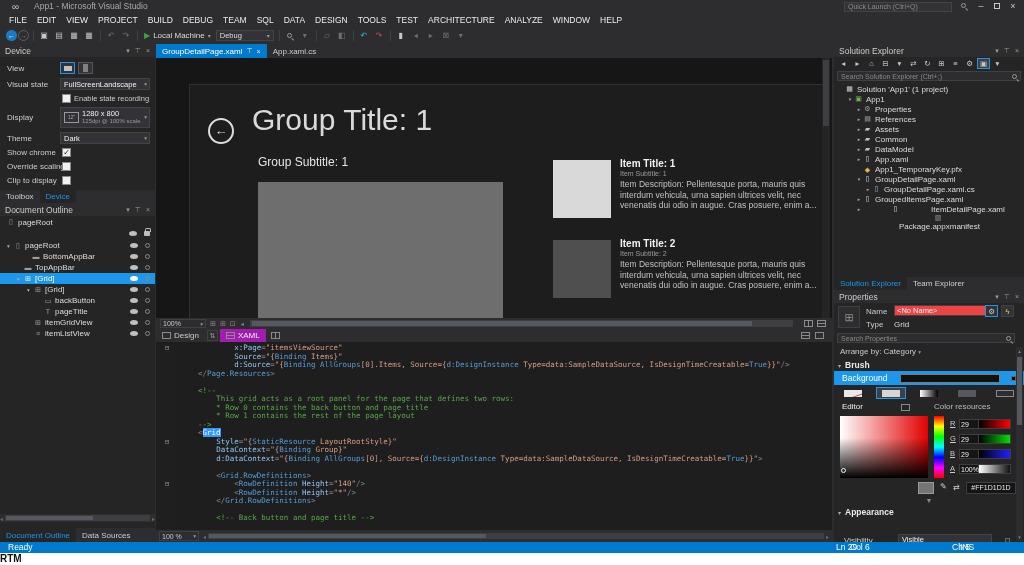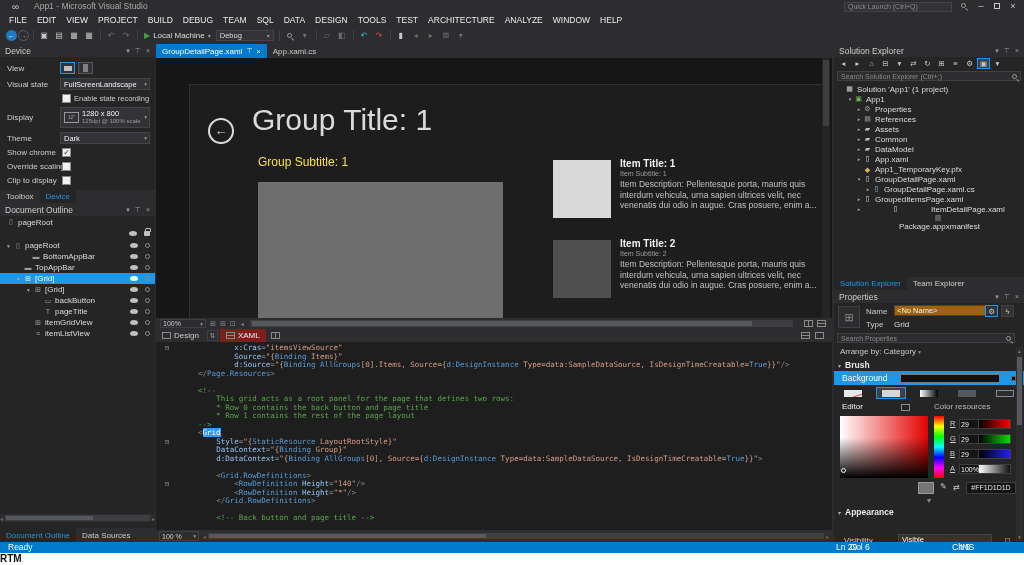--- a/index.html
+++ b/index.html
@@ -77,40 +77,40 @@
   
   #centercol{position:absolute;left:156px;top:0;width:676px;height:498px;background:#1E1E1E;}
   #doctabs{position:absolute;top:0;left:0;width:676px;height:14px;background:#2D2D30;display:flex;}
   .dtab{font-size:8px;color:#CCC;padding:0 6px;display:flex;align-items:center;gap:4px;}
   .dtab.active{background:#007ACC;color:#FFF;}
   .dtpin,.dtclose{font-size:7px;color:#E8F2FA;}
   #designer{position:absolute;top:14px;left:0;width:676px;height:260px;background:#161616;overflow:hidden;}
   #artboard{position:absolute;left:34px;top:27px;width:634px;height:320px;background:#1D1D1D;box-shadow:0 0 0 1px #303030;}
   #backbtn{position:absolute;left:18px;top:33px;width:26px;height:26px;border:2px solid #DCDCDC;border-radius:50%;color:#DCDCDC;font-size:13px;line-height:22px;text-align:center;}
   #dz-title{position:absolute;left:62px;top:18px;font-size:30px;font-weight:normal;color:#DADADA;}
-  #dz-subtitle{position:absolute;left:68px;top:70px;font-size:12px;color:#fde047;}
+  #dz-subtitle{position:absolute;left:68px;top:70px;font-size:12px;color:#e5e5e5;}
   #dz-bigrect{position:absolute;left:68px;top:97px;width:245px;height:210px;background:#6E6E6E;}
   #dzitems{position:absolute;left:363px;top:73px;width:266px;height:220px;}
   .dzitem{position:absolute;left:0;width:266px;height:76px;}
   .dzthumb{position:absolute;left:0;top:2px;width:58px;height:58px;}
   .dztext{position:absolute;left:67px;top:0;width:198px;}
   .dztitle{font-size:10px;font-weight:bold;color:#F2F2F2;}
   .dzsub{font-size:7px;color:#9A9A9A;margin-top:1px;}
   .dzdesc{font-size:8.5px;color:#C2C2C2;line-height:10.5px;margin-top:2px;height:32px;overflow:hidden;}
   #dzvscroll{position:absolute;right:2px;top:0;width:8px;height:260px;background:#252526;}
   #dzvscroll .vthumb{position:absolute;top:2px;left:1px;width:6px;height:66px;background:#3E3E42;}
   #zoombar{position:absolute;top:274px;left:0;width:676px;height:11px;background:#2D2D30;display:flex;align-items:center;}
   .zoomsel{width:46px;height:9px;border:1px solid #3F3F46;margin-left:4px;display:flex;align-items:center;justify-content:space-between;padding:0 2px;font-size:7px;color:#CCC;}
   .zico{margin-left:4px;color:#8A8A8A;font-size:7px;line-height:11px;}
   .zarrow{color:#8A8A8A;font-size:6px;margin-left:5px;}
   .ztrack{flex:1;height:7px;background:#3E3E42;margin:0 6px;position:relative;}
   .zthumb{position:absolute;left:2px;top:1px;width:92%;height:5px;background:#55585C;}
   #viewtabs{position:absolute;top:285px;left:0;width:676px;height:13px;background:#2D2D30;display:flex;align-items:center;}
   .vt{font-size:8px;color:#CCC;padding:0 6px;height:13px;display:flex;align-items:center;gap:3px;}
-  .vt.active{background:#7f1d1d;color:#F1F1F1;}
+  .vt.active{background:#a21caf;color:#F1F1F1;}
   .swapbtn{width:11px;height:11px;border:1px solid #3F3F46;color:#999;font-size:7px;display:flex;align-items:center;justify-content:center;margin:0 2px;}
   .spliticon{width:9px;height:7px;border:1px solid #8A8A8A;position:relative;margin-left:5px;display:inline-block;}
   .spliticon.v::after{content:"";position:absolute;left:3px;top:0;bottom:0;width:1px;background:#8A8A8A;}
   .spliticon.h::after{content:"";position:absolute;top:2px;left:0;right:0;height:1px;background:#8A8A8A;}
   #vt-right{margin-left:auto;margin-right:8px;display:flex;align-items:center;}
   #codewrap{position:absolute;top:298px;left:0;width:676px;height:188px;background:#1E1E1E;overflow:hidden;}
   #gutter{position:absolute;left:0;top:2px;width:20px;height:186px;background:#1F1F1F;}
   .fold{position:absolute;left:9px;width:9px;font-size:7px;color:#8A8A8A;font-family:"DejaVu Sans Mono",monospace;line-height:8.5px;}
   #code{position:absolute;left:24px;top:2px;right:0;font-family:"DejaVu Sans Mono",monospace;}
   .cl{height:8.5px;line-height:8.5px;font-size:7.5px;white-space:pre;}
@@ -129,21 +129,21 @@
   #soltree{position:absolute;top:40px;left:0;width:190px;}
   .srow{height:10px;display:flex;align-items:center;font-size:8px;color:#DCDCDC;}
   .sexp{width:8px;font-size:5px;color:#AAA;text-align:center;flex:none;}
   .sico{width:9px;font-size:7px;text-align:center;margin-right:3px;flex:none;}
   #soltabs{position:absolute;top:233px;left:0;width:190px;height:13px;display:flex;background:#2D2D30;}
   #propwrap{position:absolute;top:246px;left:0;width:190px;height:252px;background:#252526;overflow:hidden;}
   #prophead{position:absolute;top:0;left:0;width:190px;}
   .pbigico{position:absolute;left:4px;top:16px;width:22px;height:22px;background:#2D2D30;border:1px solid #3F3F46;color:#8A8A8A;font-size:11px;text-align:center;line-height:20px;}
   .plabel{position:absolute;font-size:8px;color:#CCC;}
   #pname-lab{left:32px;top:17px;} #ptype-lab{left:32px;top:30px;}
-  #pname-box{position:absolute;left:60px;top:15px;width:98px;height:11px;background:#a16207;border:1px solid #434346;font-size:7.5px;color:#F1F1F1;line-height:9px;padding-left:2px;}
+  #pname-box{position:absolute;left:60px;top:15px;width:98px;height:11px;background:#ef4444;border:1px solid #434346;font-size:7.5px;color:#F1F1F1;line-height:9px;padding-left:2px;}
   #ptype-val{position:absolute;left:60px;top:30px;font-size:8px;color:#DCDCDC;}
   .pnbtn{position:absolute;top:15px;width:13px;height:12px;border:1px solid #3F3F46;background:#333337;font-size:7.5px;color:#C8C8C8;text-align:center;line-height:11px;}
   #pwrench{right:26px;border-color:#1C97EA;} #pbolt{right:10px;color:#E8D44D;}
   #propsearch{position:absolute;top:43px;left:3px;width:178px;height:10px;background:#2D2D30;border:1px solid #3F3F46;display:flex;align-items:center;padding:0 3px;font-size:7px;color:#8A8A8A;}
   #propsearch .mag{margin-left:auto;}
   #proparrange{position:absolute;top:57px;left:6px;font-size:8px;color:#CCC;}
   .sechead{position:absolute;left:4px;font-size:8.5px;color:#E8E8E8;font-weight:bold;display:flex;align-items:center;gap:4px;}
   .secarrow{font-size:6px;color:#AAA;font-weight:normal;}
   #secbrush{top:70px;}
   #bgrow{position:absolute;top:81px;left:0;width:190px;height:14px;background:#1C97EA;}
@@ -539,21 +539,21 @@
         </span>
       </div>
 
       <div id="codewrap">
         <div id="gutter">
             <div class="fold" style="top: 0px;">⊟</div>
             <div class="fold" style="top: 93.5px;">⊟</div>
             <div class="fold" style="top: 136px;">⊟</div>
           </div>
         <div id="code">
-            <div class="cl"><span class="tk-p">            </span><span class="tk-a">x:Cras</span><span class="tk-d">=</span><span class="tk-v">"itemsViewSource"</span></div>
+            <div class="cl"><span class="tk-p">            </span><span class="tk-a">x:Page</span><span class="tk-d">=</span><span class="tk-v">"itemsViewSource"</span></div>
             <div class="cl"><span class="tk-p">            </span><span class="tk-a">Source</span><span class="tk-d">=</span><span class="tk-v">"{</span><span class="tk-k">Binding</span><span class="tk-v"> Items}"</span></div>
             <div class="cl"><span class="tk-p">            </span><span class="tk-a">d:Source</span><span class="tk-d">=</span><span class="tk-v">"{</span><span class="tk-k">Binding</span><span class="tk-v"> </span><span class="tk-k">AllGroups</span><span class="tk-v">[0].Items, Source={</span><span class="tk-k">d:DesignInstance</span><span class="tk-v"> Type=data:SampleDataSource, IsDesignTimeCreatable=</span><span class="tk-k">True</span><span class="tk-v">}}"</span><span class="tk-d">/&gt;</span></div>
             <div class="cl"><span class="tk-p">    </span><span class="tk-d">&lt;/</span><span class="tk-t">Page.Resources</span><span class="tk-d">&gt;</span></div>
             <div class="cl"></div>
             <div class="cl"><span class="tk-p">    </span><span class="tk-c">&lt;!--</span></div>
             <div class="cl"><span class="tk-c">        This grid acts as a root panel for the page that defines two rows:</span></div>
             <div class="cl"><span class="tk-c">        * Row 0 contains the back button and page title</span></div>
             <div class="cl"><span class="tk-c">        * Row 1 contains the rest of the page layout</span></div>
             <div class="cl"><span class="tk-p">    </span><span class="tk-c">--&gt;</span></div>
             <div class="cl"><span class="tk-p">    </span><span class="tk-d">&lt;</span><span class="tk-ts">Grid</span></div>

